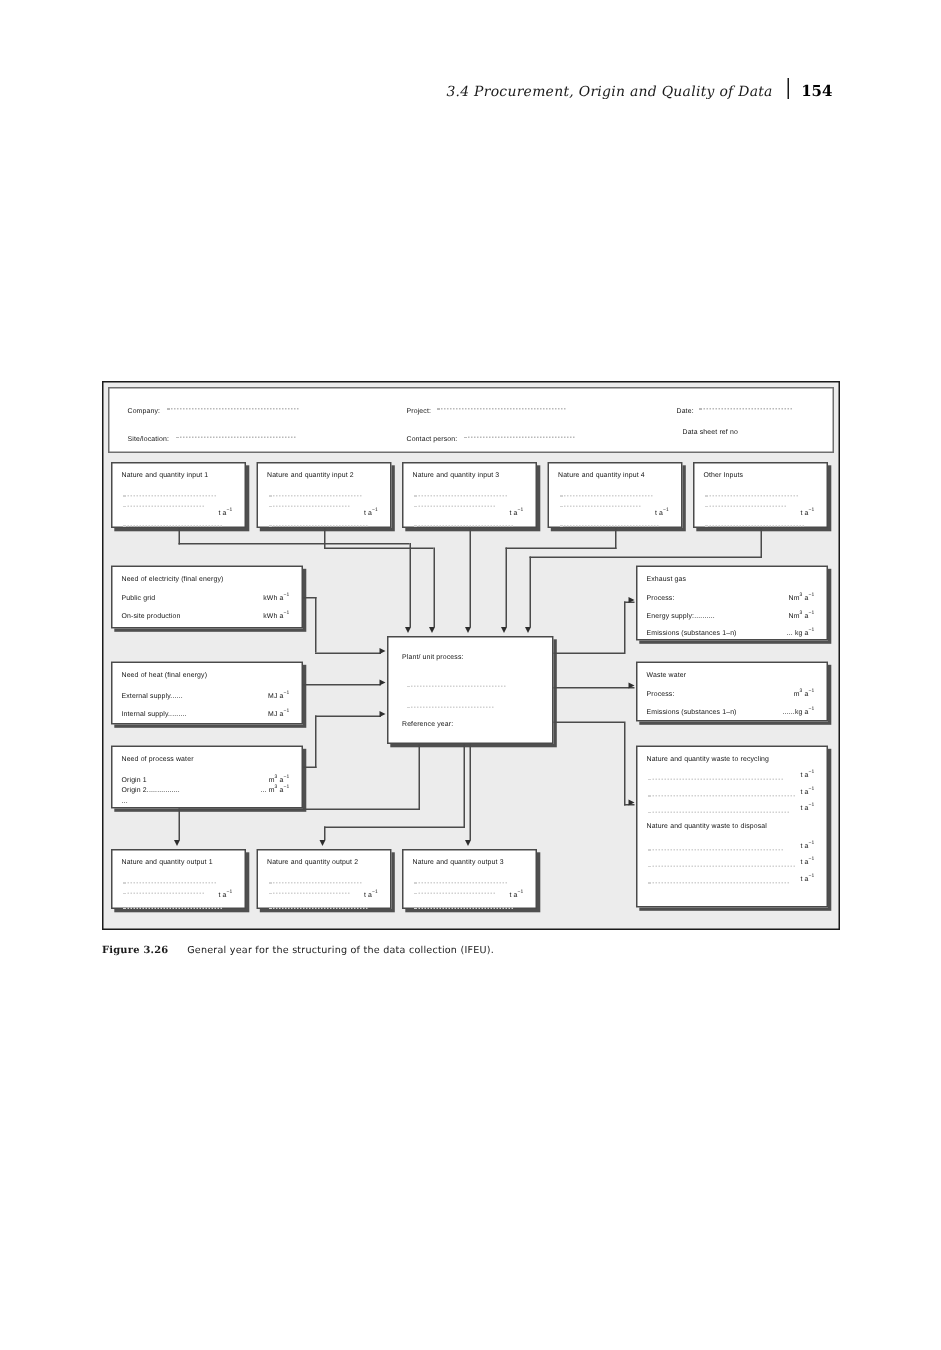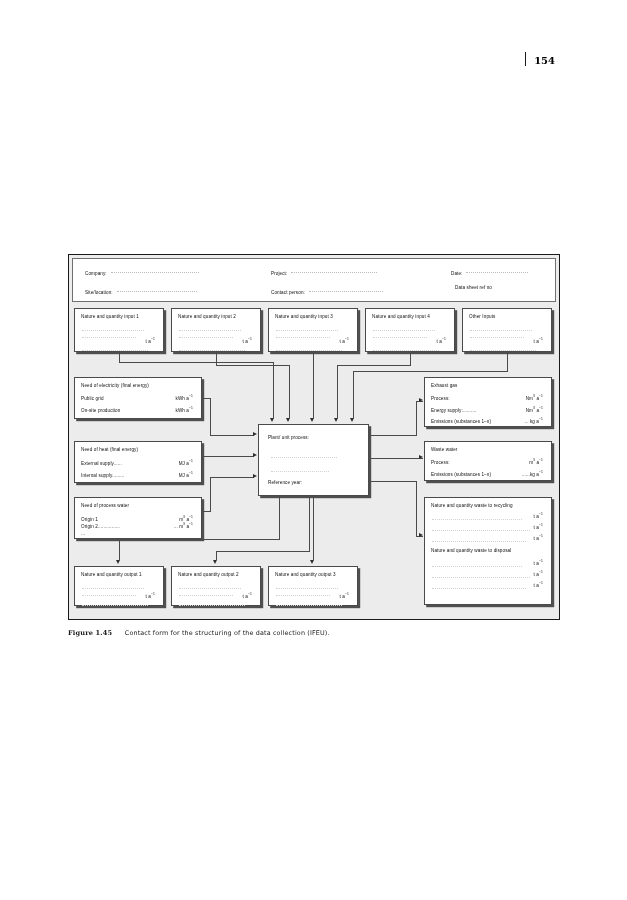--- a/index.html
+++ b/index.html
@@ -50,20 +50,21 @@
   .caption b{font-weight:bold;}
   .caption .cap-txt{font-family:"DejaVu Sans",sans-serif;font-size:6.4px;}
 </style>
 </head>
 <body>
 
 <div class="page">
 
   <div class="runhead">
     <div class="runhead-inner">
+      <span class="rh-title">3.4  Procurement, Origin and Quality of Data</span>
       <span class="rh-rule"></span>
       <span class="rh-page">154</span>
     </div>
   </div>
 
   <div class="figure">
 
     <div class="form-header">
       <div class="hdr-row r1">
         <span class="fld" style="left:12px;top:0;">
@@ -273,18 +274,18 @@
     <div class="ln lnh" style="left:147px;top:296px;width:94px;"></div>
     <div class="ln lnv" style="left:147px;top:296px;height:9px;"></div>
     <div class="arrowdown" style="left:144.4px;top:305px;"></div>
 
     <div class="ln lnv" style="left:244px;top:241px;height:64px;"></div>
     <div class="arrowdown" style="left:241.4px;top:305px;"></div>
 
   </div>
 
   <div class="caption">
-    <b>Figure 1.45</b>
+    <b>Figure 3.26</b>
     <span style="display:inline-block;width:8px;"></span>
-    <span class="cap-txt">Contact form for the structuring of the data collection (IFEU).</span>
+    <span class="cap-txt">General year for the structuring of the data collection (IFEU).</span>
   </div>
 
 </div>
 
 </body></html>

